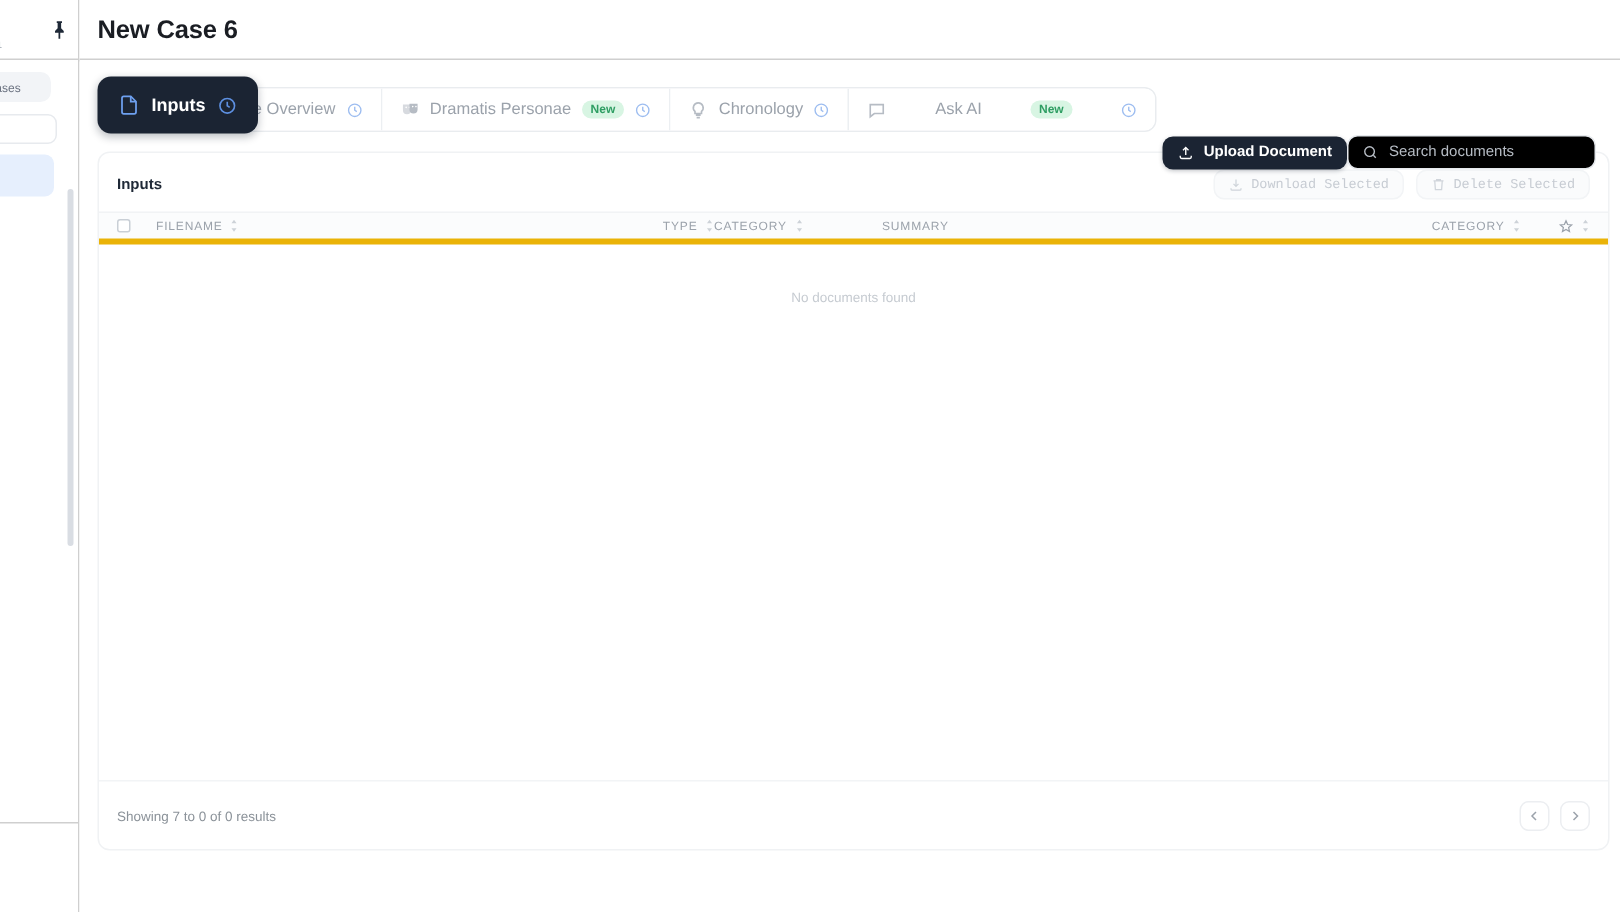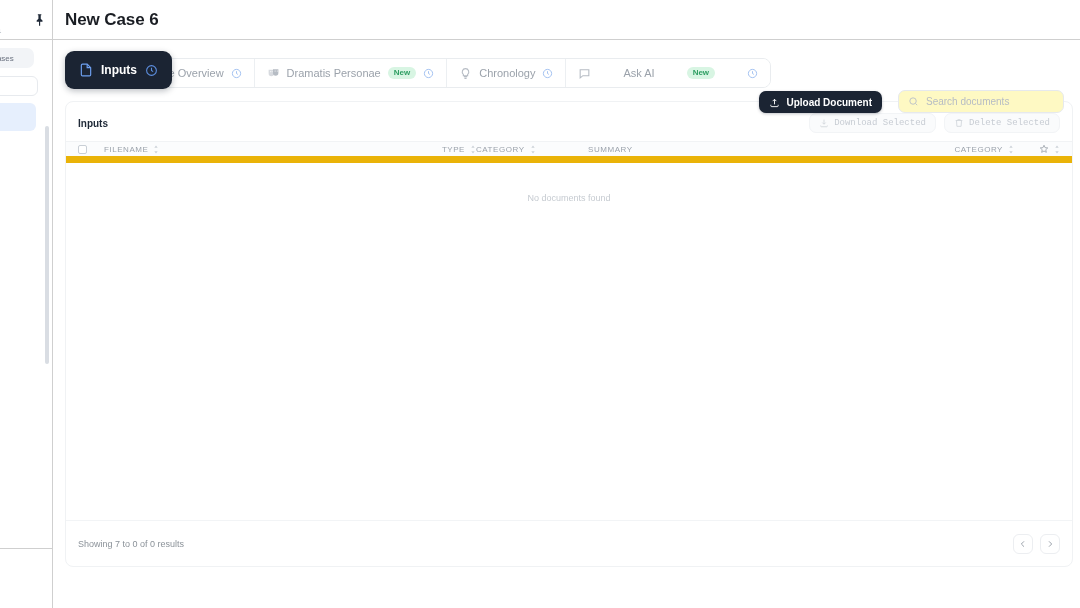--- a/index.html
+++ b/index.html
@@ -103,34 +103,34 @@
   .tab-active .tab-clock { color: #5d8fe0; width: 13px; height: 13px; }
 
   
   .card {
     position: relative; margin-top: 10px; margin-left: 0;
     width: 1008px; height: 466px;
     background: #ffffff; border: 1px solid #f0f2f4; border-radius: 8px;
   }
   .card-toolbar {
     position: absolute; right: 8px; top: -12px;
-    display: flex; align-items: flex-end; gap: 16px; z-index: 2;
+    display: flex; align-items: center; gap: 0; z-index: 2;
   }
   .btn-upload {
     display: flex; align-items: center; gap: 6px;
     background: #1b2433; color: #fff; border: none; border-radius: 7px;
     height: 22px; padding: 0 10px; font-size: 10px; font-weight: 700;
     font-family: inherit; cursor: pointer;
     box-shadow: 0 1px 3px rgba(16,24,40,.25);
   }
   .btn-upload svg { width: 11px; height: 11px; color: #fff; }
   .search-box {
     display: flex; align-items: center; gap: 7px;
     width: 166px; height: 23px; padding: 0 9px;
-    border: 1px solid #e6e9ed; border-radius: 7px; background: #fef9c3;
+    border: 1px solid #e6e9ed; border-radius: 7px; background: #000000;
   }
   .search-box svg { width: 11px; height: 11px; color: #b9bfc7; flex: none; }
   .search-input {
     border: none; outline: none; width: 100%;
     font-size: 10px; color: #6b7280; font-family: inherit; background: transparent;
   }
   .search-input::placeholder { color: #b6bcc4; }
 
   .card-head {
     display: flex; align-items: center; justify-content: space-between;
@@ -143,21 +143,21 @@
     background: #fafbfc; border: 1px solid #f2f4f6; border-radius: 7px;
     height: 20px; padding: 0 9px; font-size: 9px; color: #c7ccd3;
     font-family: Liberation Mono, monospace; cursor: default;
   }
   .btn-ghost svg { width: 10px; height: 10px; color: #cfd4da; }
 
   
   .table { width: 100%; }
   .thead {
     display: flex; align-items: center; height: 22px;
-    background: #fbfcfd; border-top: 1px solid #f1f3f5; border-bottom: 7px solid #eab308;
+    background: #fbfcfd; border-top: 1px solid #f1f3f5; border-bottom: 4px solid #eab308;
     padding: 4px 12px;
   }
   .th {
     display: flex; align-items: center; gap: 5px;
     font-size: 8px; letter-spacing: 0.55px; color: #9ba2ab; font-weight: 400;
     cursor: pointer;
   }
   .th-check { width: 26px; cursor: pointer; }
   .chk {
     width: 9px; height: 9px; border: 1px solid #c9cfd6; border-radius: 2px;

